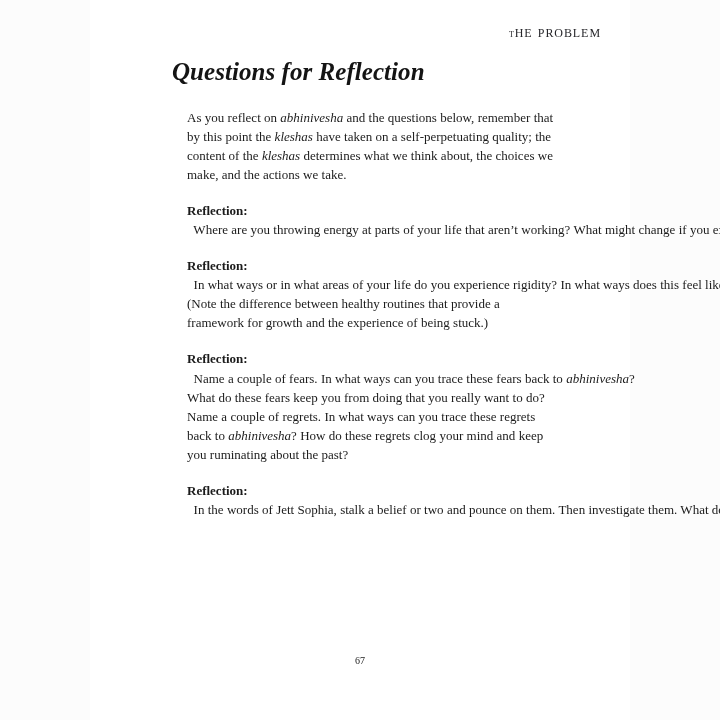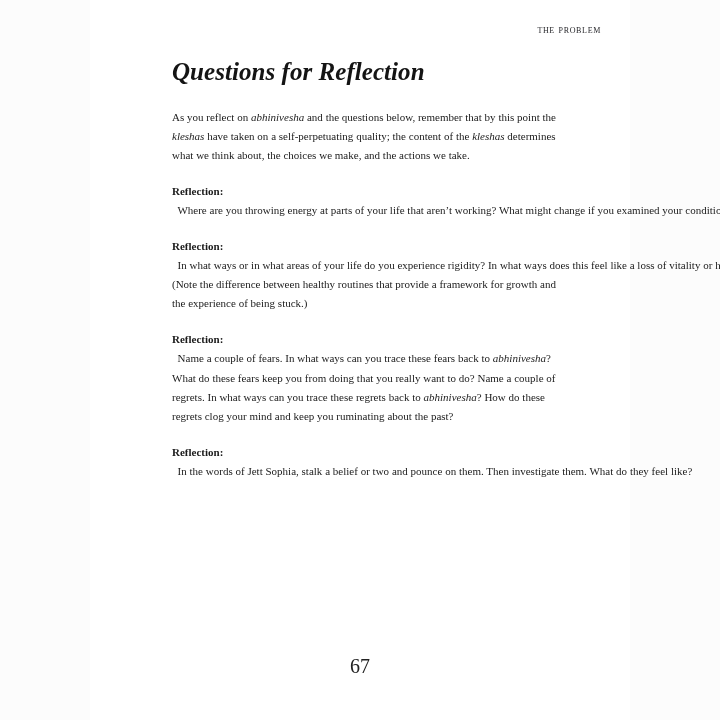--- a/index.html
+++ b/index.html
@@ -30,21 +30,21 @@
     height: 720px;
     background: #ffffff;
     box-sizing: border-box;
   }
 
   
   .running-head {
     position: absolute;
     top: 22px;
     right: 29px;
-    font-size: 12px;
+    font-size: 17px;
     letter-spacing: 0.055em;
     color: #26262a;
     white-space: nowrap;
     font-variant: small-caps;
     text-transform: lowercase;
   }
   .running-head::first-letter { font-size: 11.5px; }
 
   
   .text-column {
@@ -57,43 +57,43 @@
   .section-title {
     font-style: italic;
     font-size: 25px;
     line-height: 1.1;
     margin: 0 0 22px 0;
     color: #141414;
     letter-spacing: 0.002em;
   }
 
   .para {
-    font-size: 11px;
+    font-size: 13px;
     line-height: 19.1px;
-    margin: 0 0 17px 0;
+    margin: 0 0 17px 15px;
     color: #1b1b1b;
     text-align: left;
     word-spacing: 0.004em;
   }
   .para:last-of-type { margin-bottom: 0; }
 
   .lead-in {
     font-weight: bold;
   }
   .sp { white-space: pre; }
 
   em { font-style: italic; }
 
   .folio {
     position: absolute;
     top: 655px;
     left: 0;
     width: 540px;
     text-align: center;
-    font-size: 20px;
+    font-size: 10px;
     color: #222222;
   }
 </style>
 </head>
 <body>
 
 <div class="page-surround"></div>
 
 <div class="page">
 

